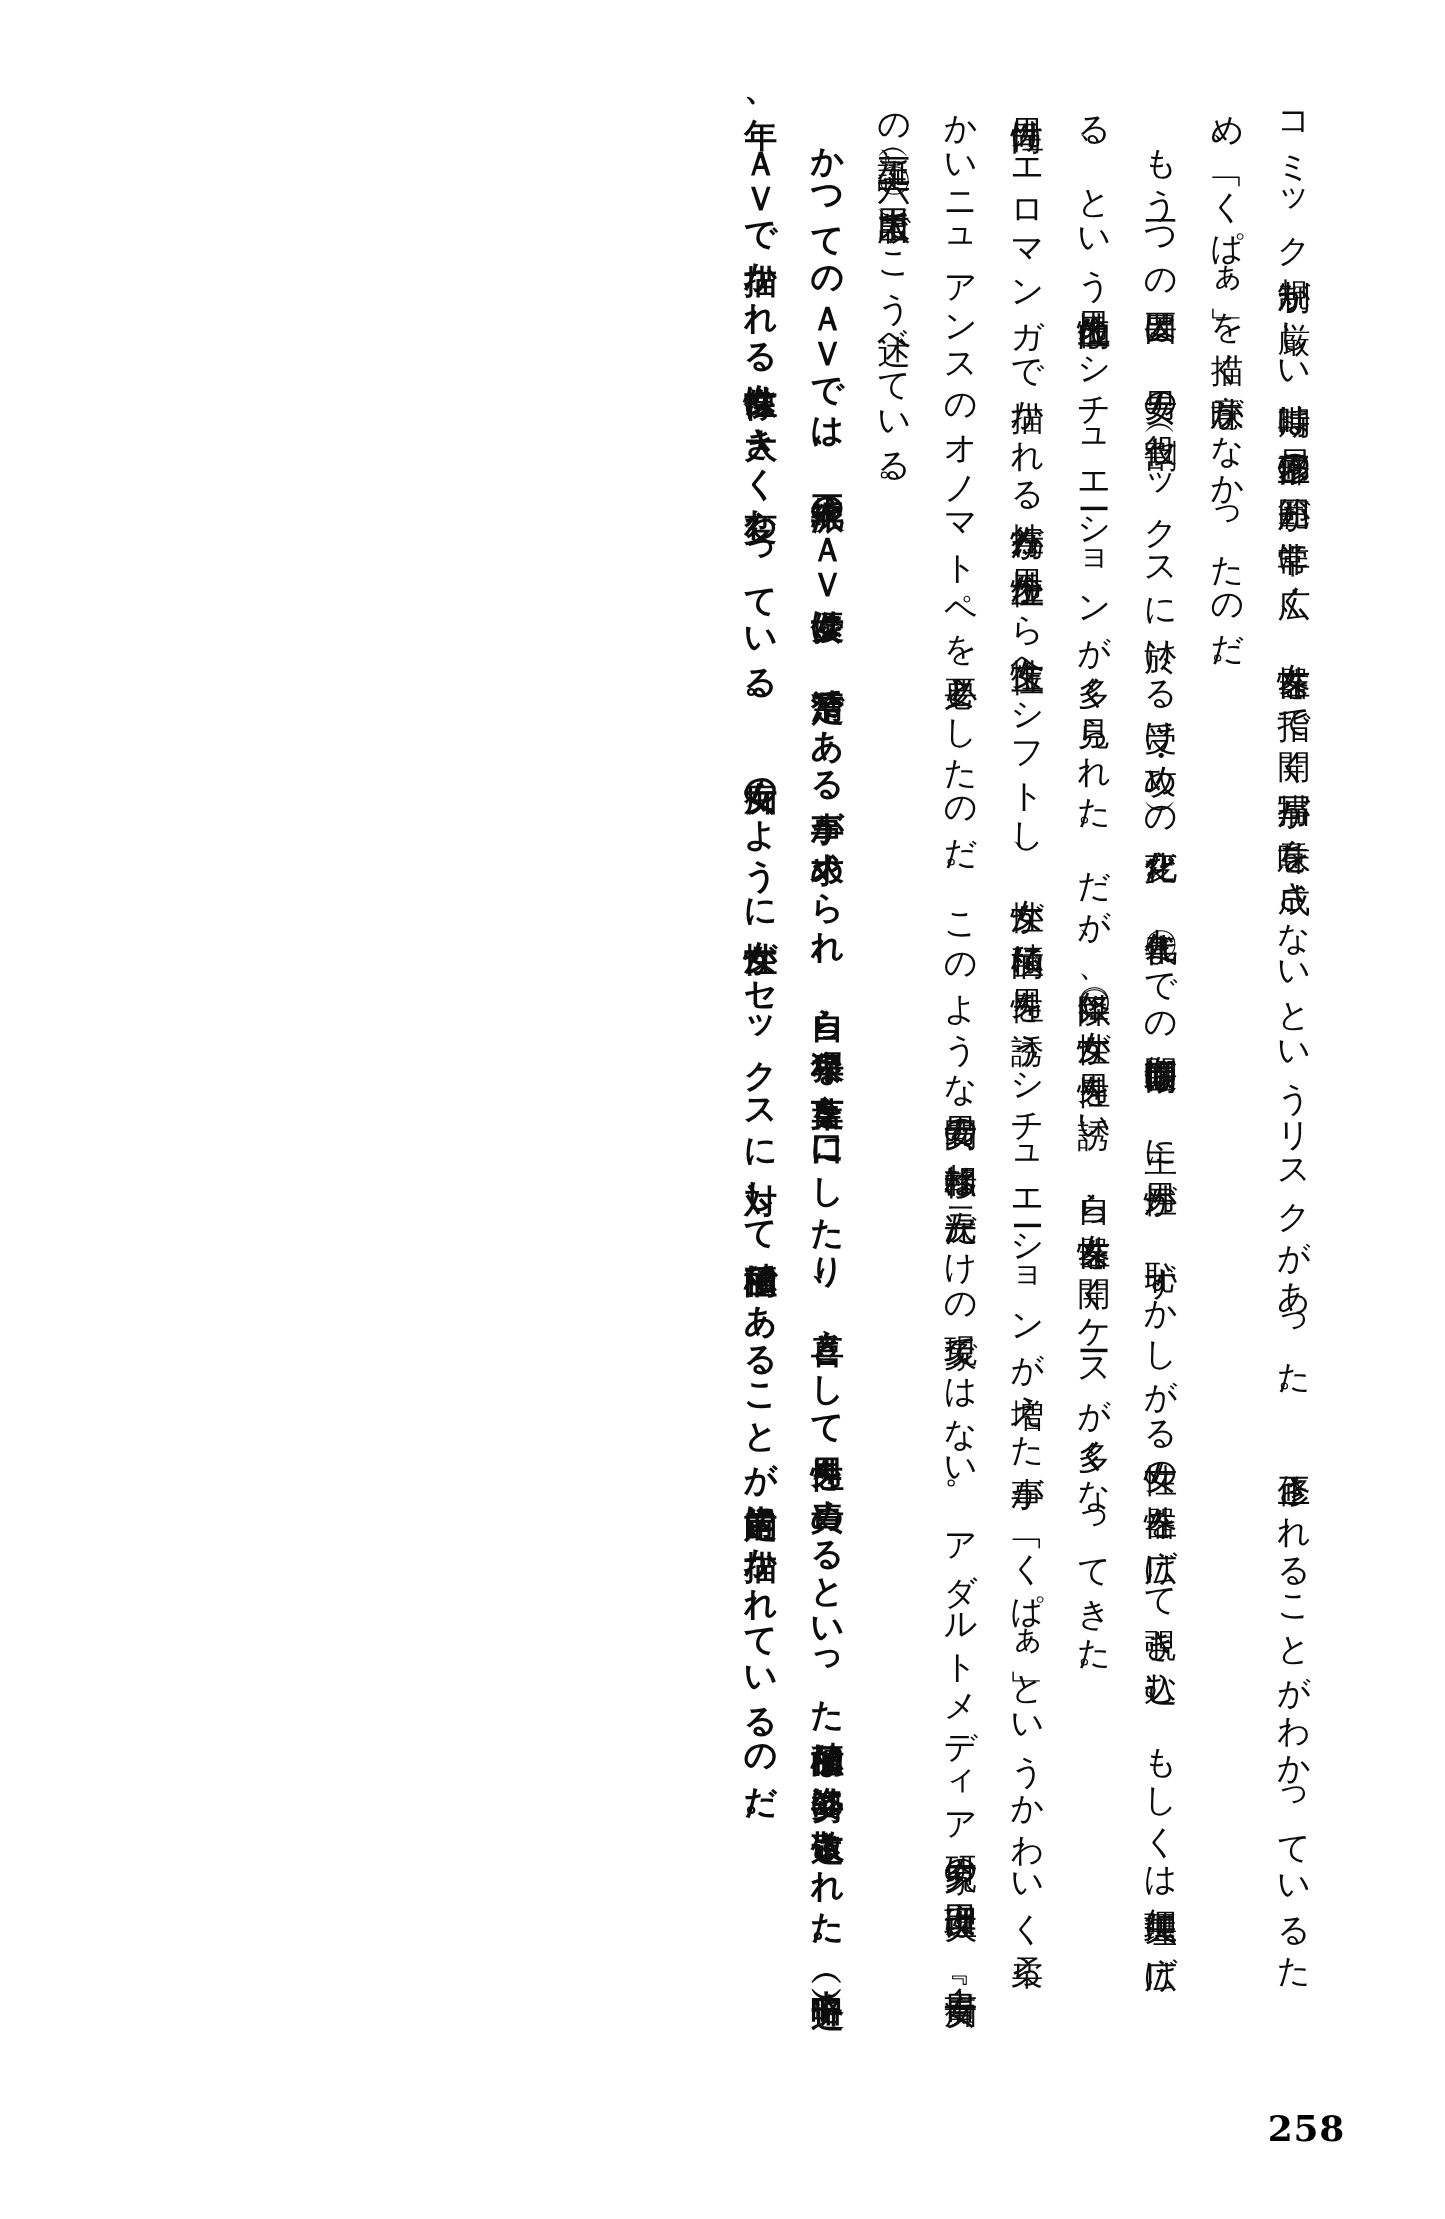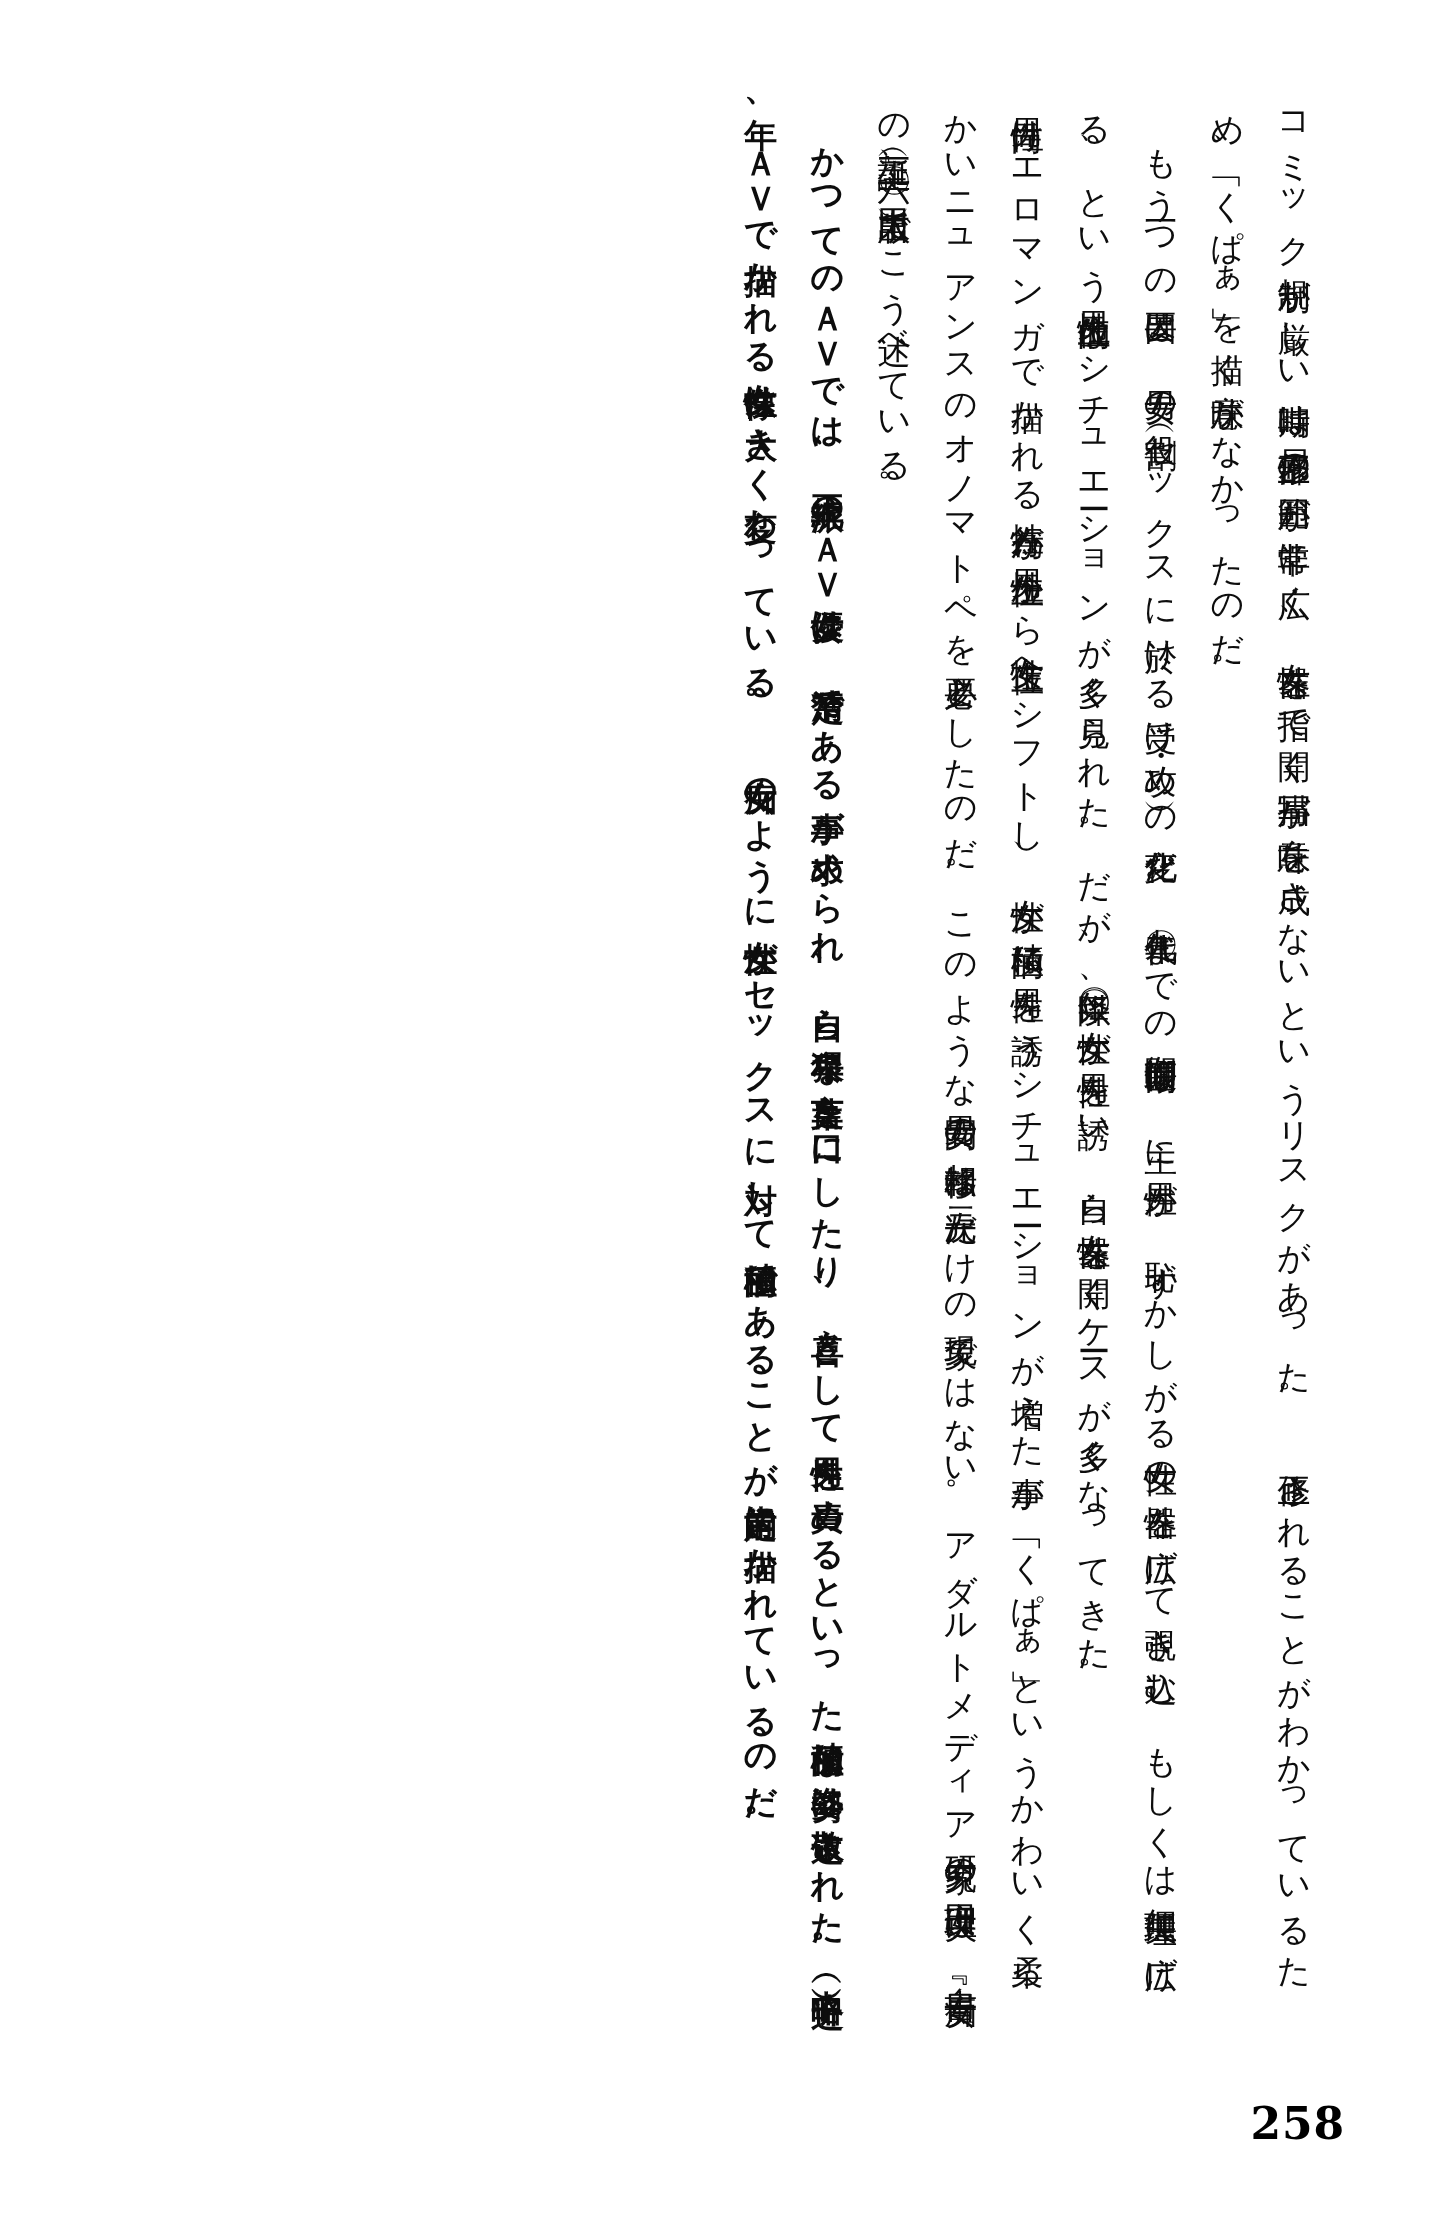--- a/index.html
+++ b/index.html
@@ -46,21 +46,21 @@
   .indent {
     text-indent: 1em;
   }
   .bold {
     font-weight: bold;
   }
   .page-number {
     position: absolute;
     right: 100px;
     bottom: 70px;
-    font-size: 44px;
+    font-size: 36px;
     font-weight: bold;
     font-family: "DejaVu Serif", "Liberation Serif", serif;
     letter-spacing: 0.02em;
     color: #000000;
   }
 </style>
 </head>
 <body>
 
 <div class="page">

